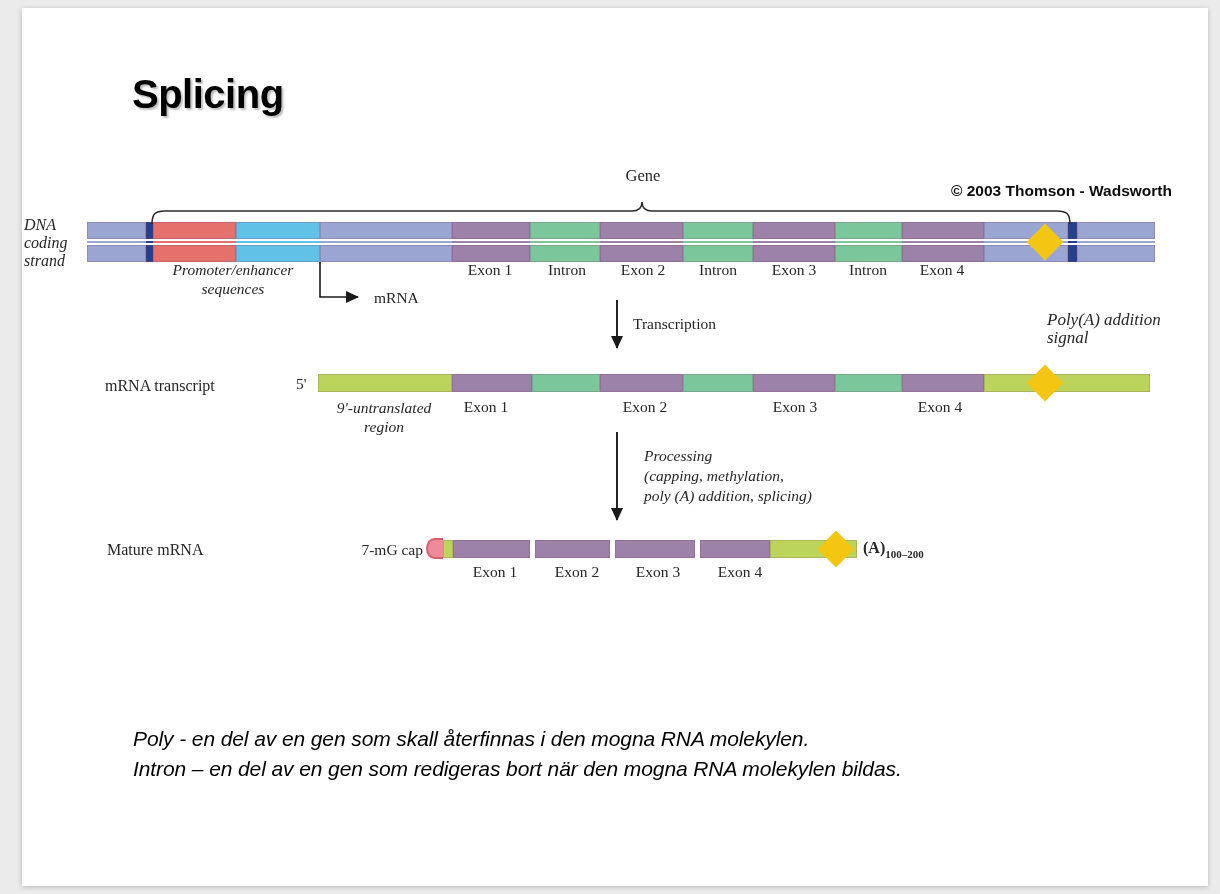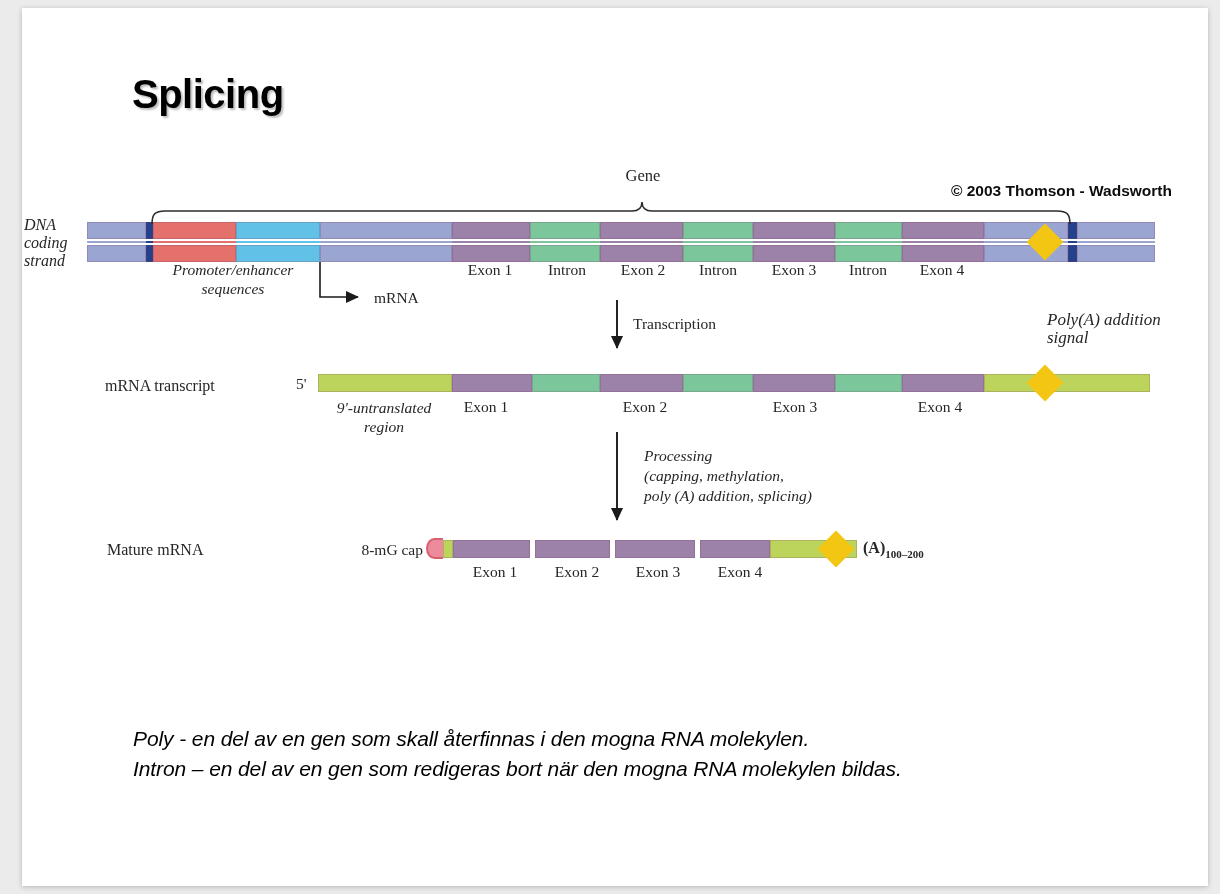--- a/index.html
+++ b/index.html
@@ -236,21 +236,21 @@
   <div class="lbl lbl-c serif" style="left:918px; top:390px;">Exon 4</div>
 
 
   <div class="lbl serif multiline" style="left:598px; top:438px; line-height:20px;margin-left:24px;">
     <span>Processing</span>
     <span>(capping, methylation,</span>
     <span>poly (A) addition, splicing)</span>
   </div>
 
   <div class="lbl serif side" style="left:85px; top:533px;">Mature mRNA</div>
-  <div class="lbl serif" style="left:325px; top:533px; width:76px; text-align:right;">8-mG cap</div>
+  <div class="lbl serif" style="left:325px; top:533px; width:76px; text-align:right;">7-mG cap</div>
   <div class="cap" style="background: rgb(237, 138, 156);"></div>
 
   <div class="track" style="left:421px; top:532px; width:414px; height:18px;">
         <div class="seg" style="width: 10px; background: rgb(189, 212, 92); box-shadow: rgba(120, 60, 100, 0.22) 0px 0px 0px 1px inset;"></div>
         <div class="seg" style="width: 77px; background: rgb(156, 129, 168); box-shadow: rgba(120, 60, 100, 0.22) 0px 0px 0px 1px inset;"></div>
         <div class="seg" style="width: 5px; background: rgb(255, 255, 255);"></div>
         <div class="seg" style="width: 75px; background: rgb(156, 129, 168); box-shadow: rgba(120, 60, 100, 0.22) 0px 0px 0px 1px inset;"></div>
         <div class="seg" style="width: 5px; background: rgb(255, 255, 255);"></div>
         <div class="seg" style="width: 80px; background: rgb(156, 129, 168); box-shadow: rgba(120, 60, 100, 0.22) 0px 0px 0px 1px inset;"></div>
         <div class="seg" style="width: 5px; background: rgb(255, 255, 255);"></div>

